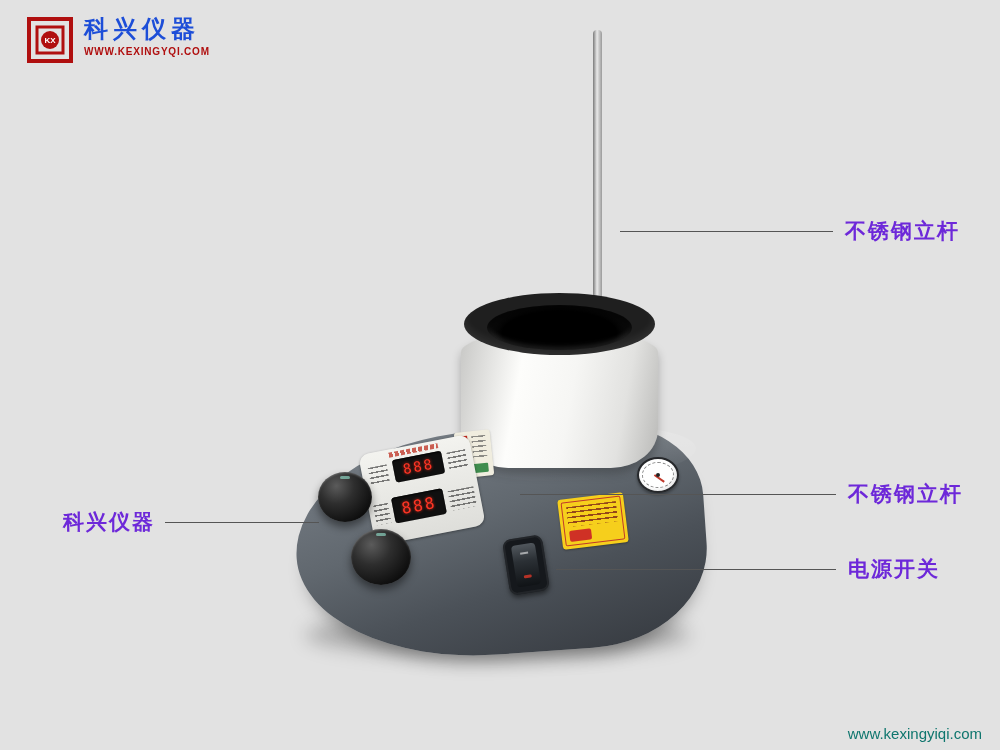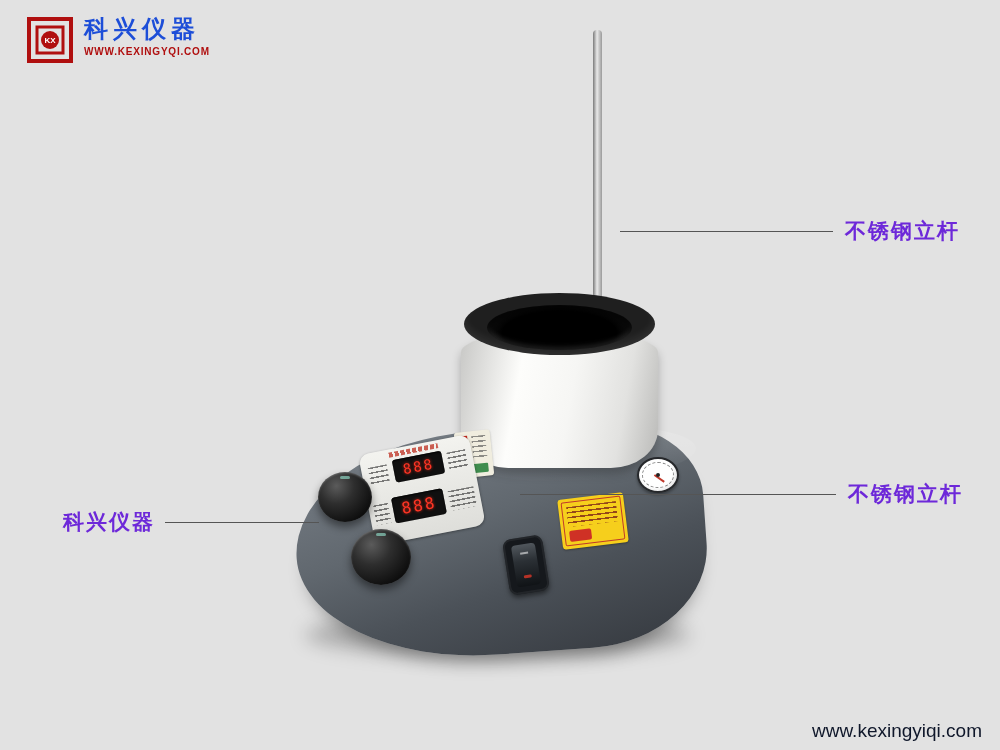--- a/index.html
+++ b/index.html
@@ -99,21 +99,21 @@
 
   .co-rod   { left:620px; top:218px; }
   .co-pot   { left:63px;  top:373px; }
   .co-shell { left:520px; top:481px; }
   .co-panel { left:63px;  top:509px; }
   .co-power { left:556px; top:556px; }
 
   
   .wm-center { left:336px; top:352px; font-size:56px; letter-spacing:22px;
                color:rgba(255,255,255,0.55); }
-  .wm-corner { right:18px; bottom:8px; font-size:19px; color:#0f172a; }
+  .wm-corner { right:18px; bottom:8px; font-size:15px; color:#0f766e; }
 </style>
 </head>
 <body>
 
 <div class="stage">
 
   <div class="abs ground-shadow"></div>
   <div class="abs rod"></div>
   <div class="abs base-main"></div>
   <div class="abs base-ridge"></div>
@@ -178,20 +178,24 @@
   <div class="abs callout callout-right co-shell">
     <div class="c-line" style="width:316px;"></div>
     <div class="c-label">不锈钢立杆</div>
   </div>
 
   <div class="abs callout callout-left co-panel">
     <div class="c-label">科兴仪器</div>
     <div class="c-line" style="width:154px;"></div>
   </div>
 
+  <div class="abs callout callout-right co-power">
+    <div class="c-line" style="width:280px;"></div>
+    <div class="c-label">电源开关</div>
+  </div>
 
   <div class="abs logo">
     <svg width="48" height="48" viewBox="0 0 48 48">
       <rect x="3" y="3" width="42" height="42" fill="none" stroke="#b00f0f" stroke-width="4"></rect>
       <rect x="11" y="11" width="26" height="26" fill="none" stroke="#b00f0f" stroke-width="3"></rect>
       <circle cx="24" cy="24" r="9" fill="#b00f0f"></circle>
       <text x="24" y="27" font-size="8" fill="#ffffff" text-anchor="middle" font-weight="bold">KX</text>
     </svg>
     <div class="logo-text">
       <div class="brand">科兴仪器</div>

